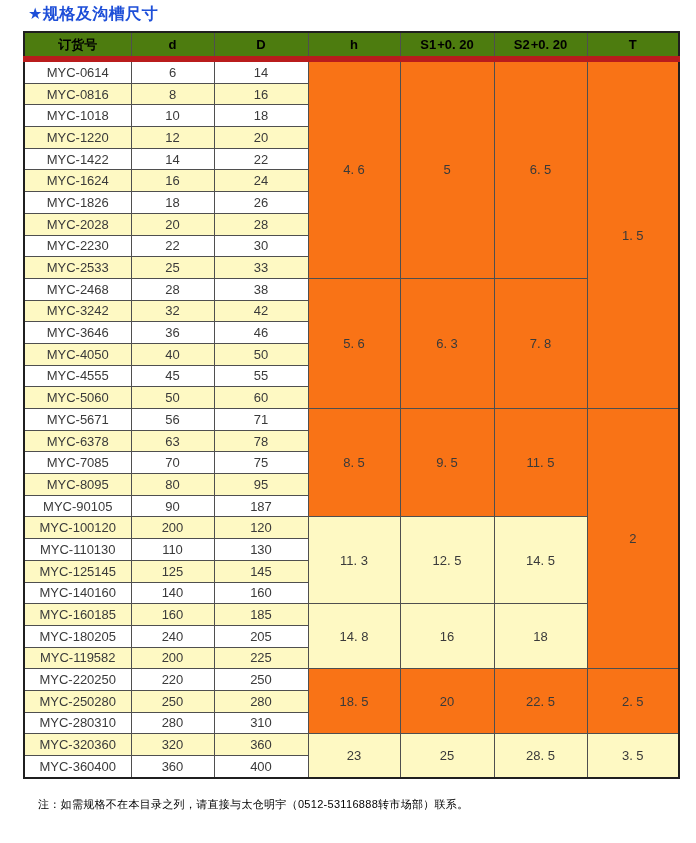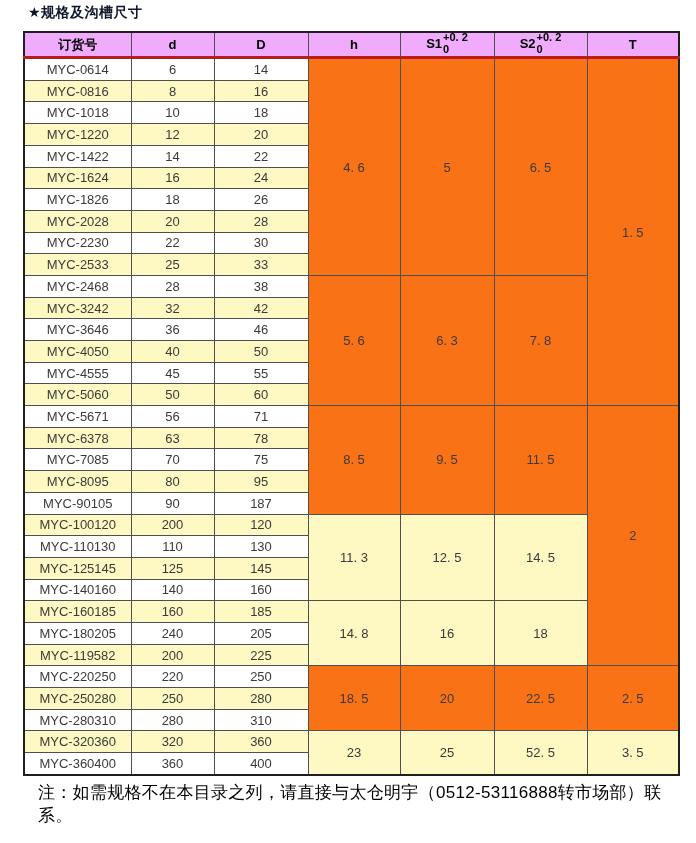--- a/index.html
+++ b/index.html
@@ -15,23 +15,23 @@
     position: relative;
     width: 696px;
     height: 843px;
     background: #ffffff;
     overflow: hidden;
   }
   .title {
     position: absolute;
     left: 28px;
     top: 4px;
-    font-size: 14px;
+    font-size: 16px;
     font-weight: bold;
-    color: #0f172a;
+    color: #1d4ed8;
     letter-spacing: 0.5px;
   }
   table.spec {
     position: absolute;
     left: 23px;
     top: 31px;
     border-collapse: collapse;
     table-layout: fixed;
     border: 2px solid #1f1f1f;
   }
@@ -39,52 +39,52 @@
     border: 1px solid #4f4f4f;
     padding: 0;
     margin: 0;
     text-align: center;
     vertical-align: middle;
     overflow: hidden;
     white-space: nowrap;
   }
   table.spec th {
     height: 23px;
-    background: #f0abfc;
+    background: #4d7c0f;
     color: #000000;
     font-size: 13px;
     font-weight: bold;
-    border-bottom: 3px solid #b91c1c;
+    border-bottom: 6px solid #b91c1c;
   }
   table.spec td {
     height: 20.7px;
     font-size: 13px;
     font-weight: normal;
     color: #3a3a3a;
     background: #ffffff;
     line-height: 1;
   }
   table.spec tr.alt td { background: #fef9c3; }
   table.spec td.merged { background: #f97316; }
   .supsub {
     display: inline-flex;
-    flex-direction: column;
+    flex-direction: row;
     align-items: flex-start;
-    font-size: 11px;
+    font-size: 13px;
     line-height: 1.05;
     font-weight: bold;
     vertical-align: middle;
     margin-left: 1px;
     transform: translateY(-1px);
   }
   .note {
     position: absolute;
     left: 38px;
-    top: 781px;
-    font-size: 17px;
+    top: 797px;
+    font-size: 11px;
     color: #000000;
     letter-spacing: 0.3px;
   }
 </style>
 </head>
 <body>
 
 <div class="page">
   <div class="title">★规格及沟槽尺寸</div>
   <table class="spec">
@@ -290,21 +290,21 @@
           <td>MYC-280310</td>
           <td>280</td>
           <td>310</td>
         </tr>
         <tr class="alt">
           <td>MYC-320360</td>
           <td>320</td>
           <td>360</td>
           <td class="merged" rowspan="2">23</td>
           <td class="merged" rowspan="2">25</td>
-          <td class="merged" rowspan="2">52. 5</td>
+          <td class="merged" rowspan="2">28. 5</td>
           <td class="merged" rowspan="2">3. 5</td>
         </tr>
         <tr>
           <td>MYC-360400</td>
           <td>360</td>
           <td>400</td>
         </tr>
       </tbody>
   </table>
   <div class="note">注：如需规格不在本目录之列，请直接与太仓明宇（0512-53116888转市场部）联系。</div>

